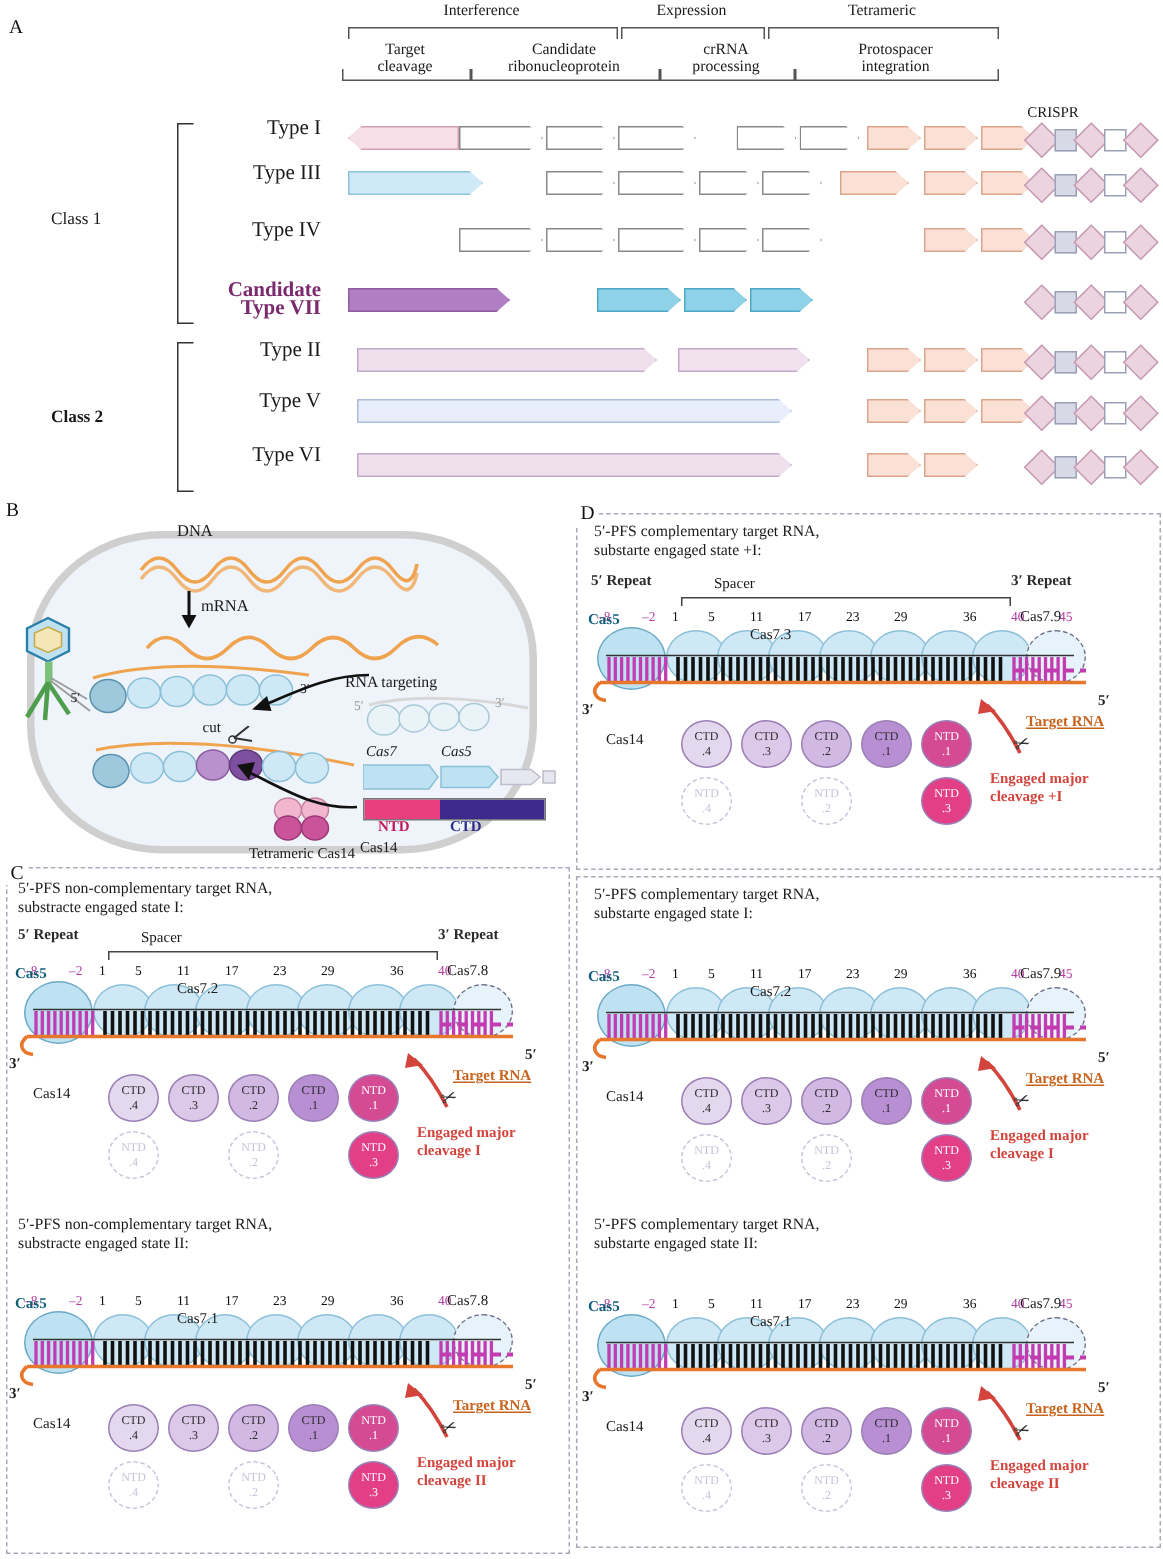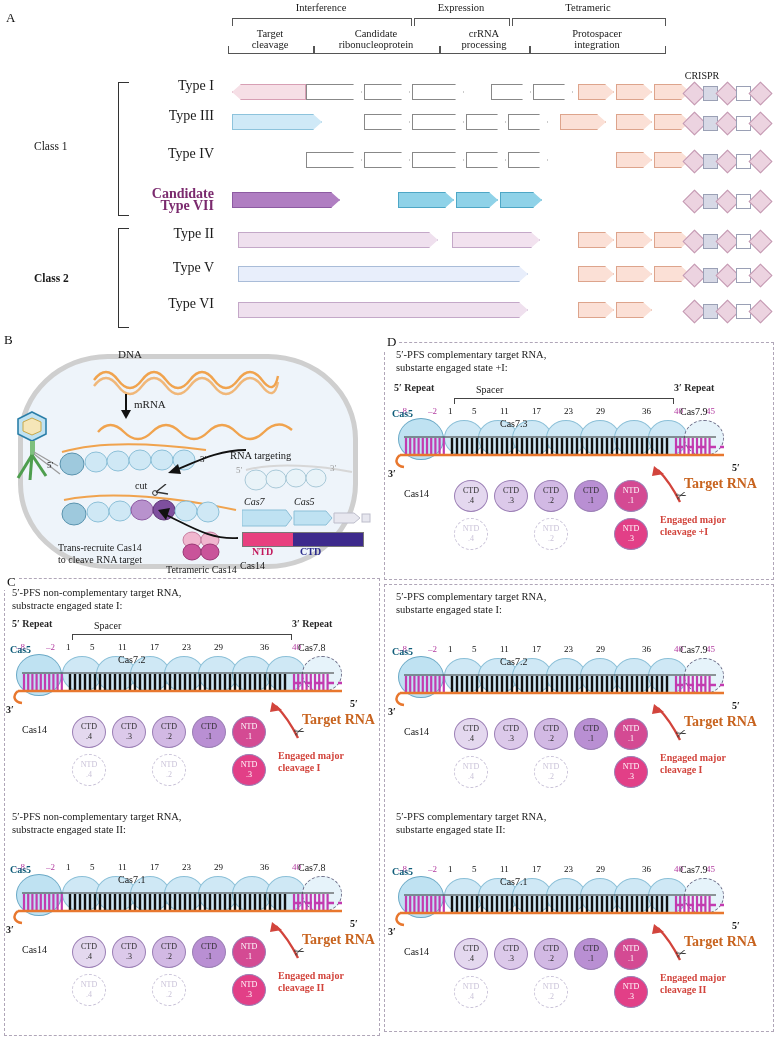--- a/index.html
+++ b/index.html
@@ -32,21 +32,21 @@
 
   
   .dashbox{position:absolute;border:1px dashed #b0a6b8;}
   .pfs-title{font-size:10.5px;line-height:13px;}
   .cas5{position:absolute;width:44px;height:40px;border-radius:50%;background:#bfe2f2;border:1px solid #6aa9c6;}
   .cas7{position:absolute;width:38px;height:34px;border-radius:50%;background:#cfe8f5;border:1px solid #8cc0d8;}
   .cas7d{position:absolute;width:38px;height:34px;border-radius:50%;background:#e6f3fa;border:1px dashed #6f6f8a;}
   .dom{position:absolute;width:34px;height:32px;border-radius:50%;border:1px solid #9b7fb5;font-size:8px;text-align:center;line-height:10px;padding-top:5px;box-sizing:border-box;color:#2b2b2b;}
   .domg{position:absolute;width:34px;height:32px;border-radius:50%;border:1px dashed #c9c2d8;font-size:8px;text-align:center;line-height:10px;padding-top:5px;box-sizing:border-box;color:#c9c2d8;background:#fff;}
   .lblred{color:#d2443c;font-size:10px;line-height:12px;}
-  .lblorange{color:#c8631e;font-size:14px;}
+  .lblorange{color:#c8631e;font-size:10px;text-decoration:underline;}
   .nummag{color:#b23ca0;font-size:9px;}
   .numblk{color:#111;font-size:9px;}
   .casname{font-size:10px;}
   .repeat-lbl{font-size:10px;font-weight:bold;color:#2a2a2a;}
   .scissors{position:absolute;font-size:13px;color:#333;transform:rotate(-20deg);}
 </style>
 </head>
 <body>
 
 <div class="abs" id="panelA">
@@ -314,22 +314,20 @@
   <div class="abs" style="left:135px;top:148px;font-size:10px;">cut</div>
 
   <svg class="abs" style="left:176px;top:196px;" width="54" height="36">
     <ellipse cx="16" cy="12" rx="9" ry="8" fill="#f0b7cf" stroke="#c77fa0"></ellipse>
     <ellipse cx="34" cy="12" rx="9" ry="8" fill="#f0b7cf" stroke="#c77fa0"></ellipse>
     <ellipse cx="16" cy="24" rx="9" ry="8" fill="#c9549a" stroke="#9a3775"></ellipse>
     <ellipse cx="34" cy="24" rx="9" ry="8" fill="#c9549a" stroke="#9a3775"></ellipse>
   </svg>
   <div class="abs" style="left:166px;top:232px;font-size:10px;">Tetrameric Cas14</div>
 
-  <div class="abs" style="left:58px;top:210px;width:160px;font-size:10px;line-height:12px;white-space:pre-line;">Trans-recruite Cas14
-to cleave RNA target</div>
 
   <div class="abs" style="left:230px;top:118px;font-size:10.5px;">RNA targeting</div>
   <svg class="abs" style="left:242px;top:130px;" width="130" height="34">
     <ellipse cx="14" cy="18" rx="11" ry="10" fill="#e9f3f8" stroke="#a9c9d8"></ellipse>
     <ellipse cx="34" cy="17" rx="10" ry="9" fill="#e9f3f8" stroke="#a9c9d8"></ellipse>
     <ellipse cx="54" cy="16" rx="10" ry="9" fill="#e9f3f8" stroke="#a9c9d8"></ellipse>
     <ellipse cx="74" cy="16" rx="10" ry="9" fill="#e9f3f8" stroke="#a9c9d8"></ellipse>
     <path d="M4,8 C34,0 80,4 110,10" stroke="#d7d7d7" stroke-width="2" fill="none"></path>
   </svg>
   <div class="abs" style="left:236px;top:133px;font-size:9px;color:#9a9a9a;">5′</div>

